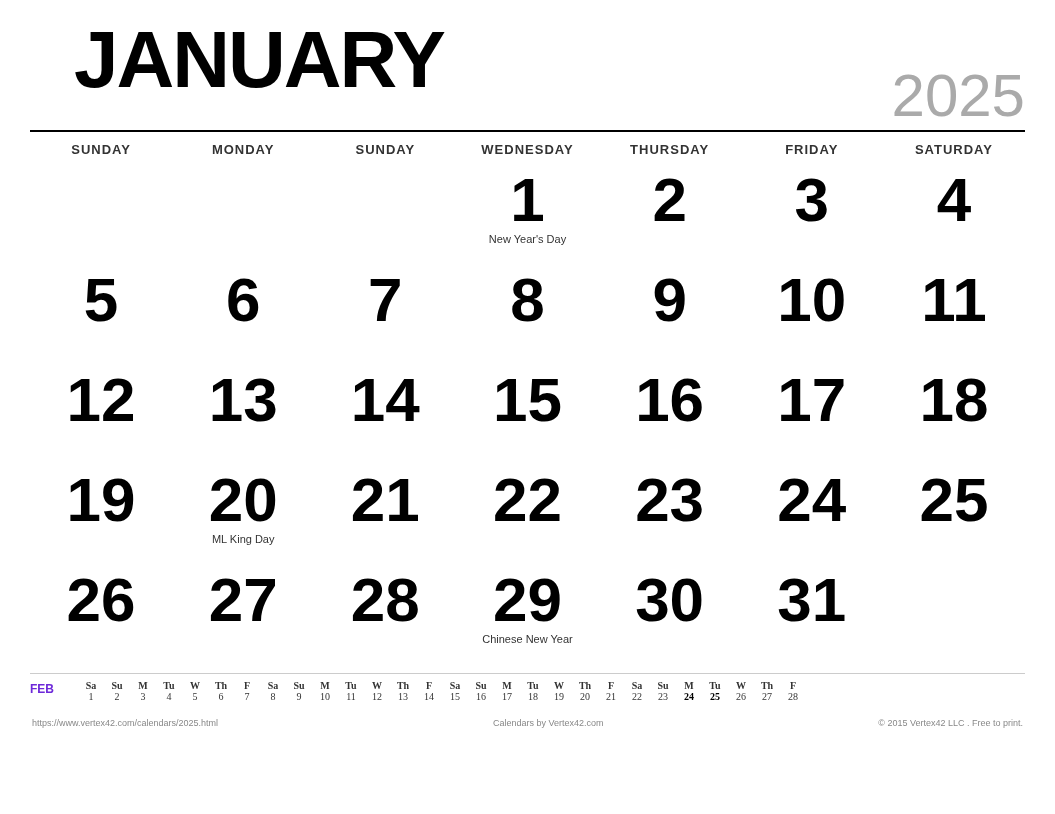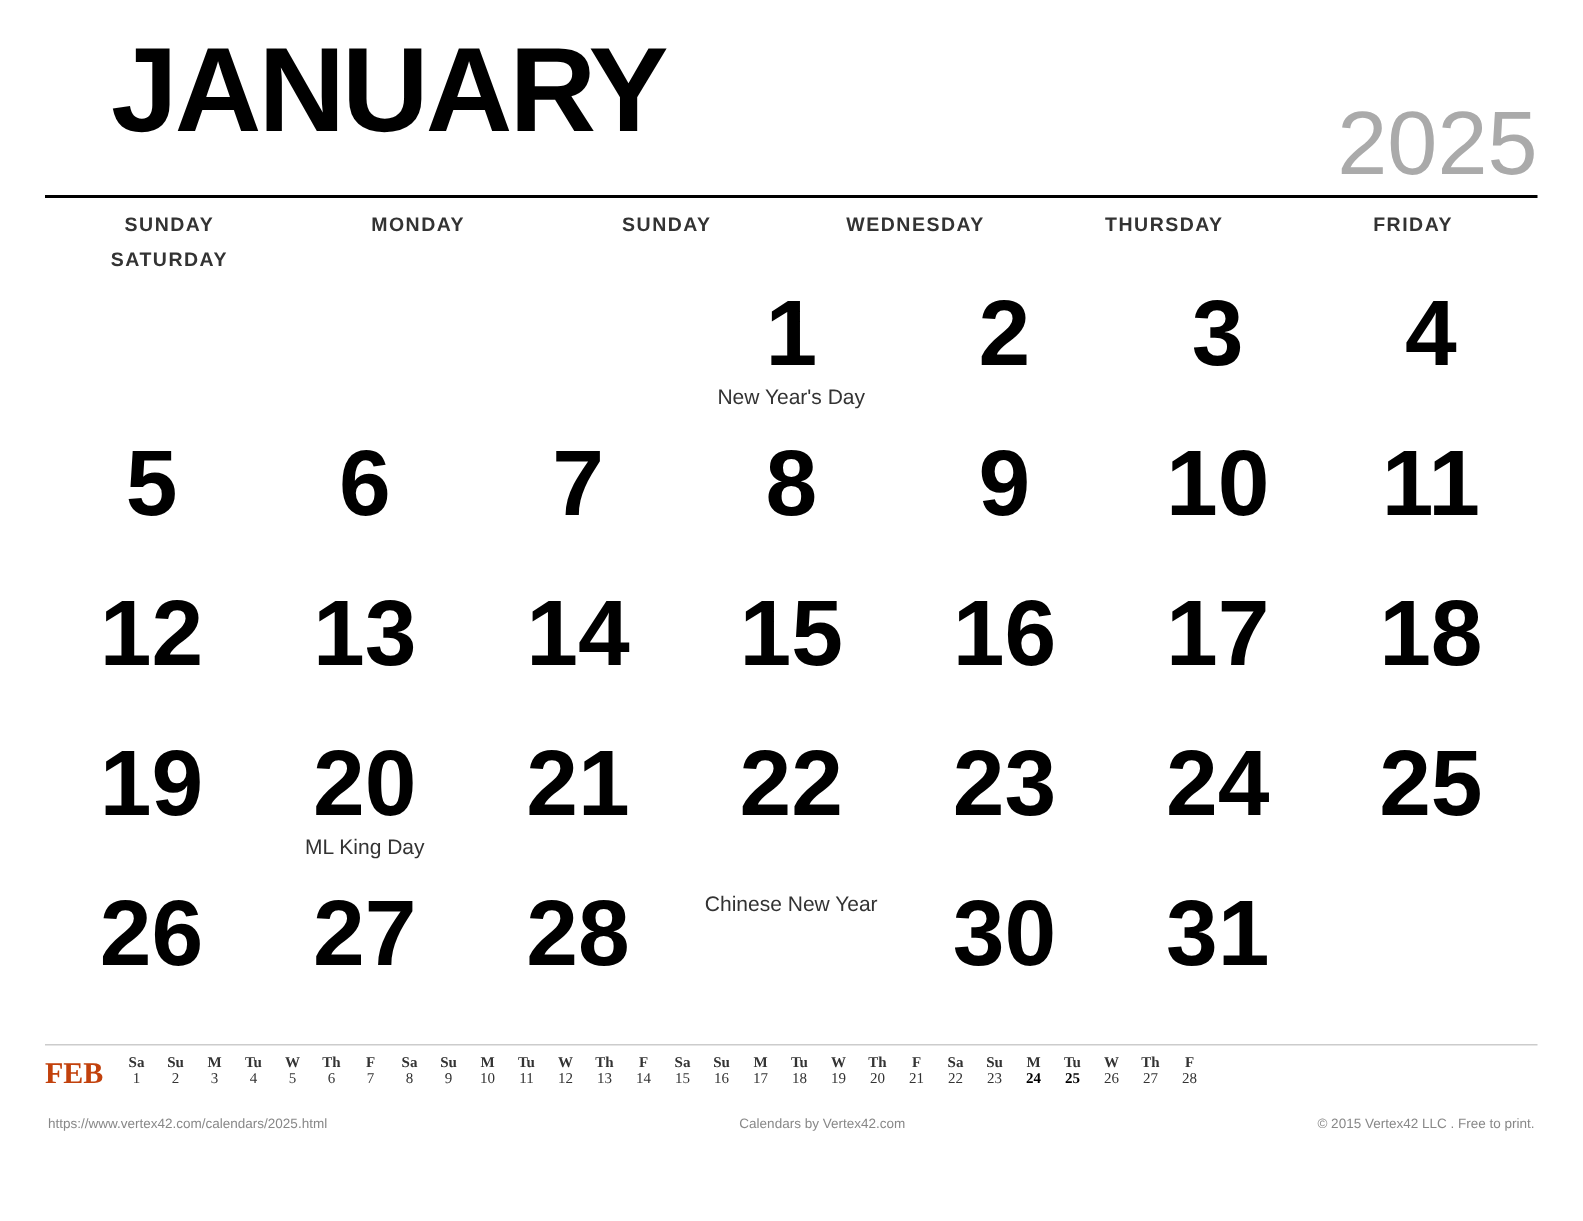--- a/index.html
+++ b/index.html
@@ -39,21 +39,21 @@
       font-size: 60px;
       font-weight: 400;
       color: #aaa;
       line-height: 1;
       font-family: Arial, sans-serif;
       margin-top: 46px;
     }
 
     .day-headers {
       display: grid;
-      grid-template-columns: repeat(6, 1fr);
+      grid-template-columns: repeat(7, 1fr);
       border-top: 2px solid #000;
       padding-top: 6px;
       margin-bottom: 4px;
     }
 
     .day-header {
       text-align: center;
       font-size: 13px;
       font-weight: 700;
       color: #333;
@@ -80,42 +80,42 @@
 
     .day-number {
       font-size: 62px;
       font-weight: 900;
       color: #000;
       line-height: 1;
       font-family: 'Arial Black', Arial, sans-serif;
     }
 
     .holiday-label {
-      font-size: 14px;
+      font-size: 11px;
       color: #333;
       text-align: left;
       margin-top: 2px;
       font-family: Arial, sans-serif;
     }
 
     
     .mini-section {
       border-top: 1px solid #ccc;
       margin-top: 8px;
       padding-top: 6px;
       display: flex;
       align-items: flex-start;
       gap: 8px;
     }
 
     .mini-month-label {
-      font-size: 20px;
+      font-size: 12px;
       font-weight: 900;
-      color: #c2410c;
-      font-family: Liberation Serif, serif;
+      color: #6d28d9;
+      font-family: Liberation Sans, sans-serif;
       min-width: 40px;
       margin-top: 2px;
     }
 
     .mini-row {
       display: flex;
       gap: 0;
     }
 
     .mini-cell {
@@ -252,20 +252,21 @@
       <div class="day-cell">
         <div class="day-number">26</div>
       </div>
       <div class="day-cell">
         <div class="day-number">27</div>
       </div>
       <div class="day-cell">
         <div class="day-number">28</div>
       </div>
       <div class="day-cell">
+        <div class="day-number">29</div>
         <div class="holiday-label">Chinese New Year</div>
       </div>
       <div class="day-cell">
         <div class="day-number">30</div>
       </div>
       <div class="day-cell">
         <div class="day-number">31</div>
       </div>
       <div class="day-cell"></div>
     </div>

